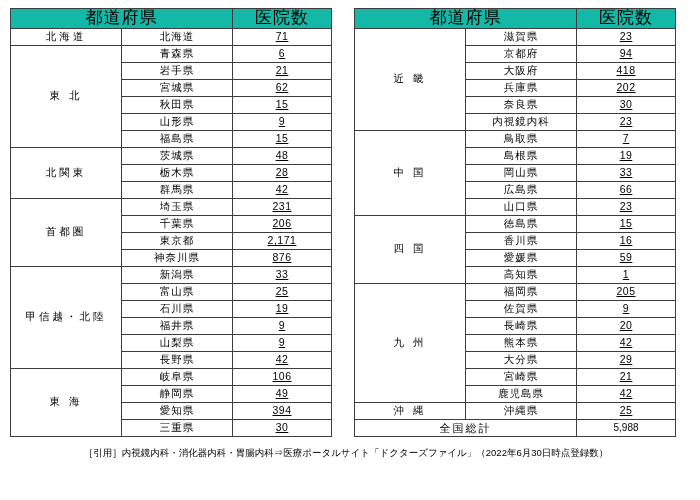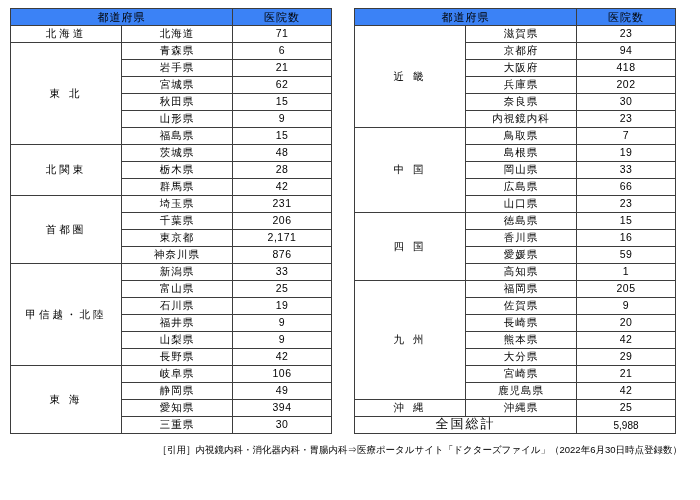--- a/index.html
+++ b/index.html
@@ -40,59 +40,60 @@
     height: 17px;
     padding: 0 2px;
     text-align: center;
     vertical-align: middle;
     font-weight: normal;
     box-sizing: border-box;
     white-space: nowrap;
     overflow: hidden;
   }
   thead th {
-    background: #3b82f6;
+    background: #14b8a6;
     height: 22px;
-    font-size: 11px;
+    font-size: 17px;
     letter-spacing: 1px;
   }
   th.hd-pref { width: 222px; }
   th.hd-count { width: 99px; }
   td.region {
     background: #ffffff;
     letter-spacing: 3px;
     font-size: 10.5px;
     width: 84px;
   }
   td.pref {
     width: 138px;
     letter-spacing: 1px;
   }
   td.count {
     width: 90px;
     letter-spacing: 0.5px;
+    text-decoration: underline;
   }
   td.total-label {
     letter-spacing: 2px;
-    font-size: 13px;
-    font-family: Liberation Mono, monospace;
+    font-size: 11px;
   }
   td.total-count {
     font-size: 10px;
   }
   .footnote {
     margin-top: 9px;
     font-size: 9.5px;
     line-height: 1.55;
     text-align: right;
     padding-right: 8px;
     color: #000000;
   }
   .footnote div {
     white-space: nowrap;
+    text-align: center;
   }
 </style>
 </head>
 <body>
 
 <div id="page">
 
   <div class="tables-wrap">
 
     <table class="jtable left">

